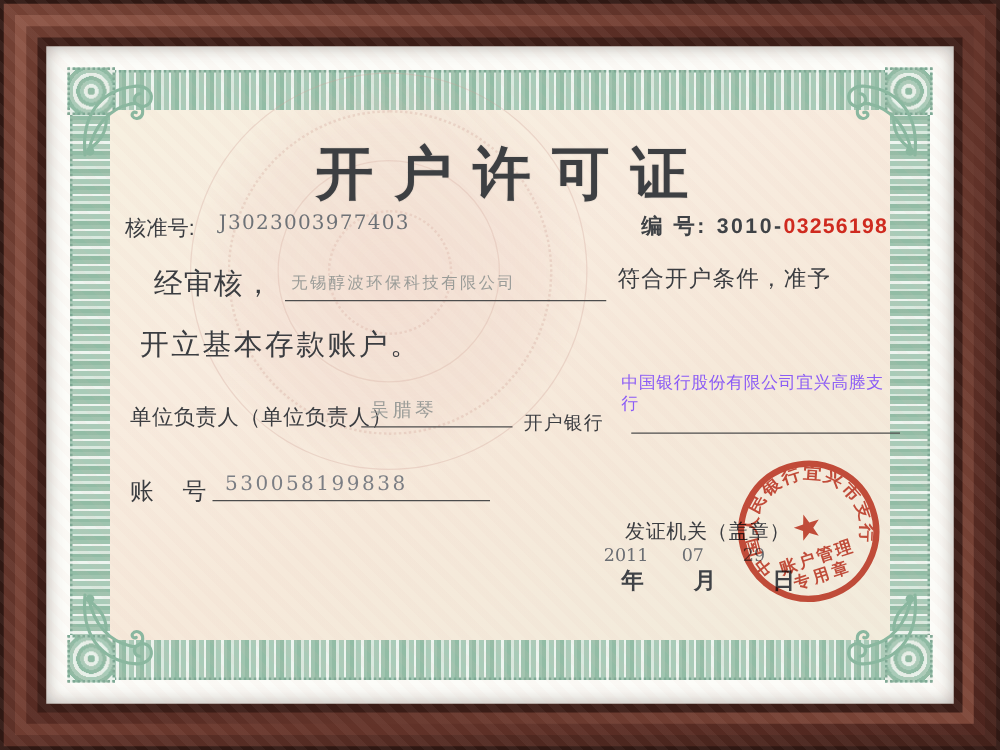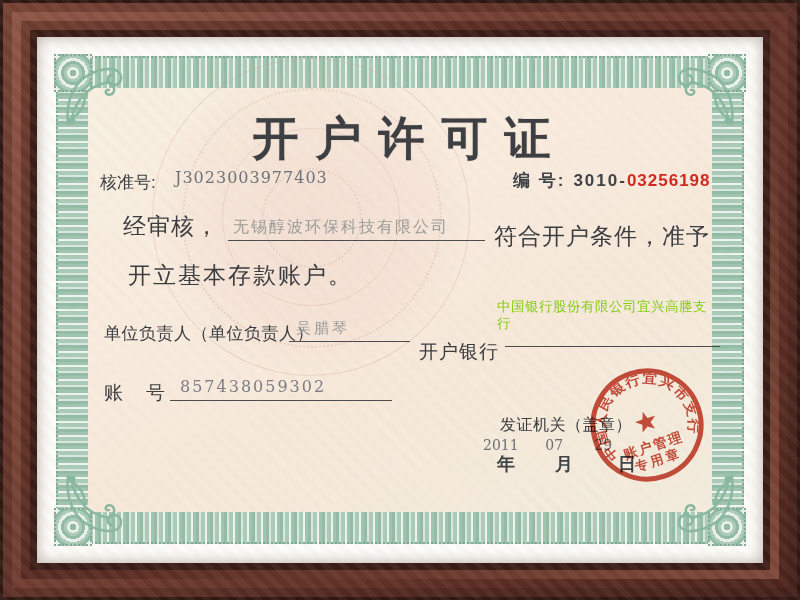--- a/index.html
+++ b/index.html
@@ -53,30 +53,30 @@
     font-family:"Liberation Serif", serif;font-weight:bold;font-size:46px;
     letter-spacing:17px;color:#3d3f42;text-shadow:0 0 1px rgba(60,60,60,.4);}
   .lbl{font-weight:normal;color:#3b3d41;}
   .fill{font-family:"DejaVu Serif", serif;color:#83868c;}
   .uline{position:absolute;border-bottom:1.5px solid #4d4d4d;}
   .approval-lbl{left:100px;top:171px;font-size:17px;}
   .approval-val{left:175px;top:168px;font-size:16px;letter-spacing:1px;color:#6e7277;}
   .serial{left:513px;top:169px;font-size:17px;color:#3f4246;font-weight:bold;letter-spacing:2px;}
   .serial .red{color:#cf2a1f;letter-spacing:1px;}
   .reviewed{left:123px;top:211px;font-size:23px;letter-spacing:1px;}
-  .company{left:233px;top:217px;font-size:16px;letter-spacing:2px;color:#9a9c98;}
+  .company{left:233px;top:217px;font-size:13px;letter-spacing:2px;color:#9a9c98;}
   .ul-company{left:228px;top:240px;width:257px;}
-  .condition{left:494px;top:221px;font-size:23px;letter-spacing:1px;text-align:center;}
-  .openacct{left:128px;top:260px;font-size:23px;letter-spacing:2px;}
+  .condition{left:494px;top:211px;font-size:18px;letter-spacing:1px;text-align:center;}
+  .openacct{left:112px;top:260px;font-size:23px;letter-spacing:2px;}
   .legalrep{left:104px;top:322px;font-size:17px;letter-spacing:.5px;}
   .repname{left:296px;top:319px;font-size:15px;letter-spacing:3px;color:#9a9c98;}
   .ul-rep{left:289px;top:341px;width:121px;}
-  .banklbl{left:419px;top:339px;font-size:19px;letter-spacing:1px;}
+  .banklbl{left:419px;top:329px;font-size:15px;letter-spacing:1px;}
   .bankval{left:497px;top:298px;width:215px;white-space:normal;
-    font-size:13.5px;line-height:17px;letter-spacing:.5px;color:#84cc16;font-family:"DejaVu Serif", serif;}
+    font-size:13.5px;line-height:17px;letter-spacing:.5px;color:#8b5cf6;font-family:"DejaVu Serif", serif;}
   .ul-bank{left:505px;top:346px;width:215px;}
   .acctlbl{left:104px;top:380px;font-size:19px;letter-spacing:2px;}
   .acctval{left:180px;top:377px;font-size:16px;letter-spacing:2px;color:#7b7e84;}
   .ul-acct{left:170px;top:400px;width:222px;}
   .issuer{left:500px;top:415px;font-size:16px;letter-spacing:.5px;text-align:center;}
   .datenums{left:483px;top:437px;font-size:14px;color:#6b6e73;white-space:pre;font-family:"DejaVu Serif", serif;}
   .dateunits{left:497px;top:452px;font-size:18px;font-weight:bold;color:#3f4246;white-space:pre;}
   
   .seal{left:588px;top:366px;width:118px;height:118px;transform:rotate(-18deg);
     opacity:.88;mix-blend-mode:multiply;}
@@ -163,21 +163,21 @@
 
 <div class="txt lbl legalrep">单位负责人（单位负责人）</div>
 <div class="txt fill repname">吴腊琴</div>
 <div class="uline ul-rep"></div>
 
 <div class="txt lbl banklbl">开户银行</div>
 <div class="txt bankval">中国银行股份有限公司宜兴高塍支行</div>
 <div class="uline ul-bank"></div>
 
 <div class="txt lbl acctlbl">账　号</div>
-<div class="txt fill acctval">857438059302</div>
+<div class="txt fill acctval">530058199838</div>
 <div class="uline ul-acct"></div>
 
 <div class="txt lbl issuer">发证机关（盖章）</div>
 <div class="txt datenums">2011      07       29</div>
 <div class="txt dateunits">年        月         日</div>
 
 <svg class="abs seal" viewBox="0 0 118 118">
   <circle cx="59" cy="59" r="54" fill="none" stroke="#c33a28" stroke-width="5"></circle>
   <path id="sealArc" d="M 22.6 80 A 42 42 0 1 1 95.4 80" fill="none"></path>
   <text font-size="12.5" font-weight="bold" fill="#c33a28" letter-spacing="1">

